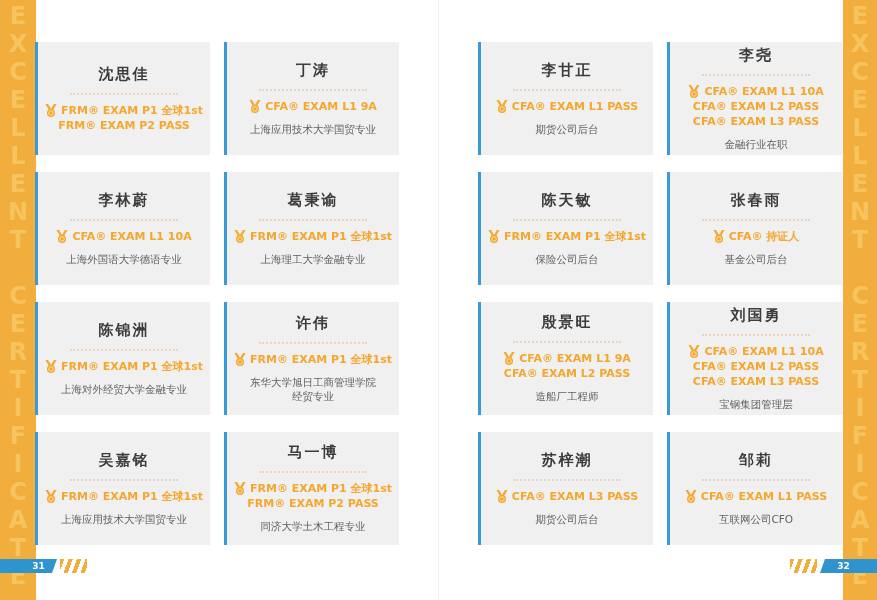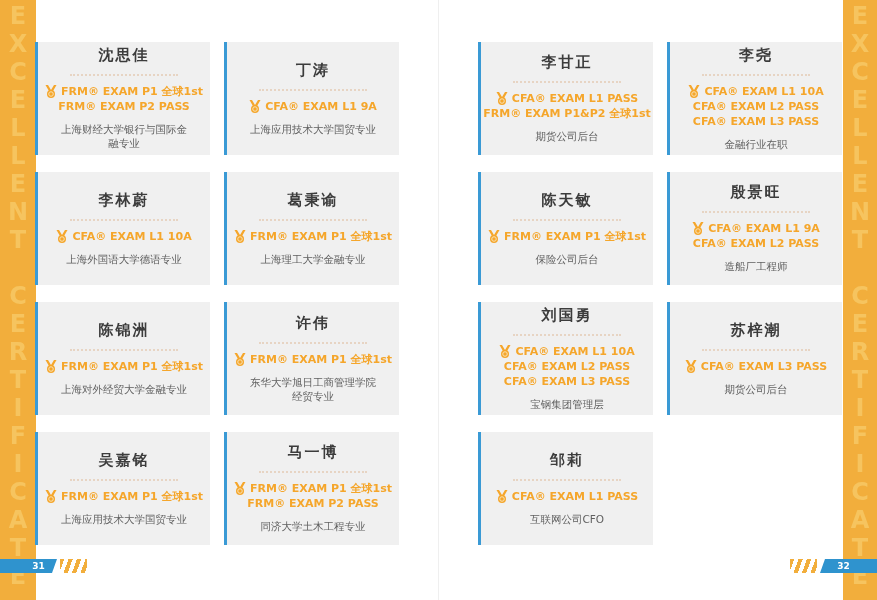--- a/index.html
+++ b/index.html
@@ -83,21 +83,20 @@
         <svg width="12" height="13" viewBox="0 0 24 26" aria-hidden="true">
     <path d="M6 0 L12 10 L18 0 L23 0 L15 14 L9 14 L1 0 Z" fill="#F5A62B"></path>
     <circle cx="12" cy="18" r="8" fill="#F5A62B"></circle>
     <circle cx="12" cy="18" r="4.5" fill="none" stroke="#F9E2B4" stroke-width="2"></circle>
   </svg>
         <span>FRM® EXAM P1 全球1st</span>
       </div>
     <div class="ach">
         <span>FRM® EXAM P2 PASS</span>
       </div>
-    <div class="school">上海财经大学银行与国际金融专业</div>
   </div>
 
   <div class="card">
     <div class="name">丁涛</div>
     <div class="sep"></div>
     <div class="ach">
         <svg width="12" height="13" viewBox="0 0 24 26" aria-hidden="true">
     <path d="M6 0 L12 10 L18 0 L23 0 L15 14 L9 14 L1 0 Z" fill="#F5A62B"></path>
     <circle cx="12" cy="18" r="8" fill="#F5A62B"></circle>
     <circle cx="12" cy="18" r="4.5" fill="none" stroke="#F9E2B4" stroke-width="2"></circle>
@@ -202,23 +201,20 @@
     <div class="name">李甘正</div>
     <div class="sep"></div>
     <div class="ach">
         <svg width="12" height="13" viewBox="0 0 24 26" aria-hidden="true">
     <path d="M6 0 L12 10 L18 0 L23 0 L15 14 L9 14 L1 0 Z" fill="#F5A62B"></path>
     <circle cx="12" cy="18" r="8" fill="#F5A62B"></circle>
     <circle cx="12" cy="18" r="4.5" fill="none" stroke="#F9E2B4" stroke-width="2"></circle>
   </svg>
         <span>CFA® EXAM L1 PASS</span>
       </div>
-    <div class="ach">
-        <span>FRM® EXAM P1&amp;P2 全球1st</span>
-      </div>
     <div class="school">期货公司后台</div>
   </div>
 
   <div class="card">
     <div class="name">李尧</div>
     <div class="sep"></div>
     <div class="ach">
         <svg width="12" height="13" viewBox="0 0 24 26" aria-hidden="true">
     <path d="M6 0 L12 10 L18 0 L23 0 L15 14 L9 14 L1 0 Z" fill="#F5A62B"></path>
     <circle cx="12" cy="18" r="8" fill="#F5A62B"></circle>
@@ -242,20 +238,33 @@
         <svg width="12" height="13" viewBox="0 0 24 26" aria-hidden="true">
     <path d="M6 0 L12 10 L18 0 L23 0 L15 14 L9 14 L1 0 Z" fill="#F5A62B"></path>
     <circle cx="12" cy="18" r="8" fill="#F5A62B"></circle>
     <circle cx="12" cy="18" r="4.5" fill="none" stroke="#F9E2B4" stroke-width="2"></circle>
   </svg>
         <span>FRM® EXAM P1 全球1st</span>
       </div>
     <div class="school">保险公司后台</div>
   </div>
 
+  <div class="card">
+    <div class="name">张春雨</div>
+    <div class="sep"></div>
+    <div class="ach">
+        <svg width="12" height="13" viewBox="0 0 24 26" aria-hidden="true">
+    <path d="M6 0 L12 10 L18 0 L23 0 L15 14 L9 14 L1 0 Z" fill="#F5A62B"></path>
+    <circle cx="12" cy="18" r="8" fill="#F5A62B"></circle>
+    <circle cx="12" cy="18" r="4.5" fill="none" stroke="#F9E2B4" stroke-width="2"></circle>
+  </svg>
+        <span>CFA® 持证人</span>
+      </div>
+    <div class="school">基金公司后台</div>
+  </div>
 
   <div class="card">
     <div class="name">殷景旺</div>
     <div class="sep"></div>
     <div class="ach">
         <svg width="12" height="13" viewBox="0 0 24 26" aria-hidden="true">
     <path d="M6 0 L12 10 L18 0 L23 0 L15 14 L9 14 L1 0 Z" fill="#F5A62B"></path>
     <circle cx="12" cy="18" r="8" fill="#F5A62B"></circle>
     <circle cx="12" cy="18" r="4.5" fill="none" stroke="#F9E2B4" stroke-width="2"></circle>
   </svg>

